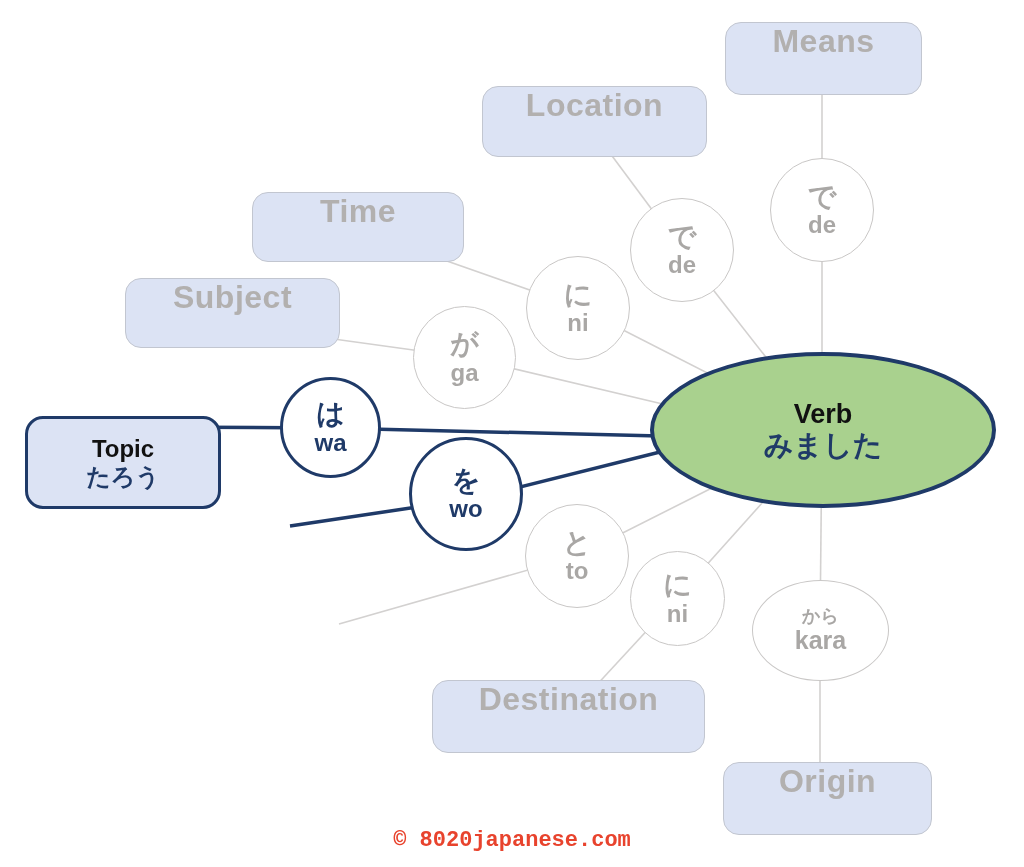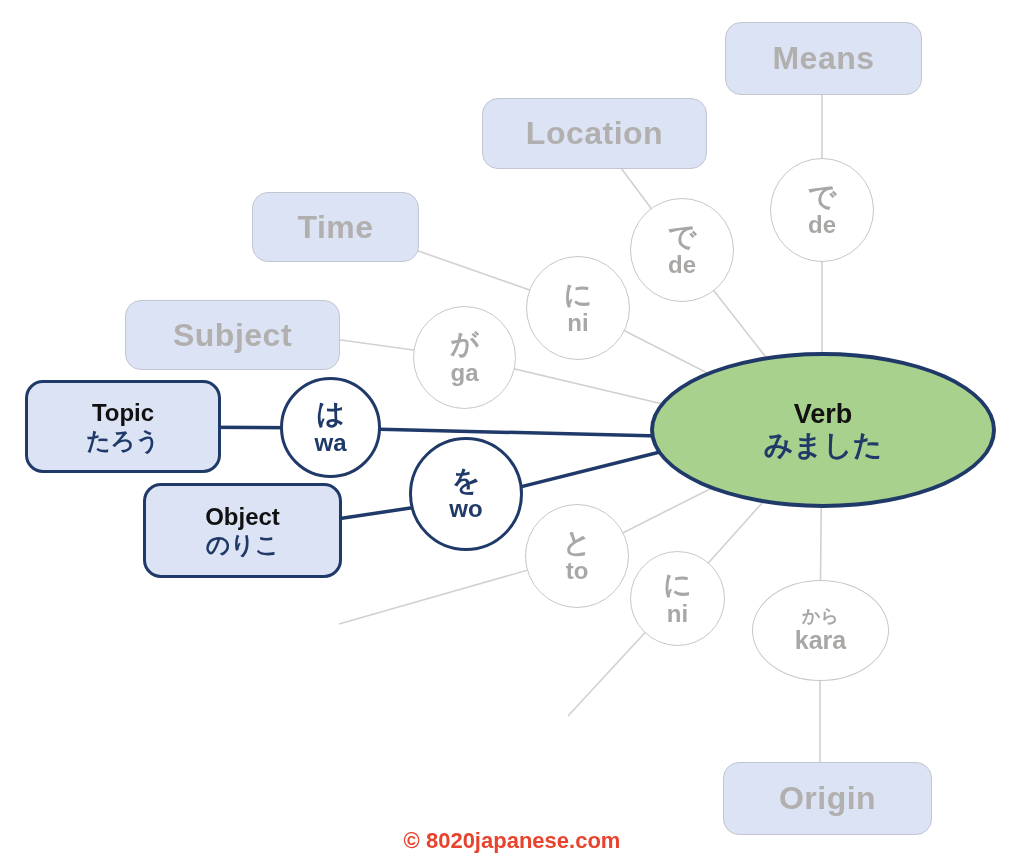--- a/index.html
+++ b/index.html
@@ -5,31 +5,31 @@
   html,body{margin:0;padding:0;background:#ffffff;}
   .canvas{
     position:relative;width:1024px;height:867px;background:#ffffff;overflow:hidden;
     font-family:"Liberation Sans","DejaVu Sans",sans-serif;
   }
   svg.lines{position:absolute;left:0;top:0;z-index:0;}
   .gline{stroke:var(--line-gray,#d3d1d0);stroke-width:1.6px;}
   .nline{stroke:var(--navy,#1f3a68);stroke-width:3.5px;}
 
   .role-box{
-    position:absolute;z-index:1;display:flex;align-items:center;justify-content:center;
+    position:absolute;z-index:1;display:flex;justify-content:center;
     background:var(--box-fill,#dce3f4);border:1.5px solid var(--box-border,#c2c6d0);
     border-radius:16px;box-sizing:border-box;
   }
   .role-label{
     color:var(--gray-text,#b2b0af);font-weight:bold;font-size:32px;letter-spacing:.5px;
   }
   .active-box{
     position:absolute;z-index:2;display:flex;flex-direction:column;align-items:center;justify-content:center;
     background:var(--box-fill,#dce3f4);border:3.5px solid var(--navy,#1f3a68);
-    border-radius:18px;box-sizing:border-box;line-height:1.15;
+    border-radius:18px;box-sizing:border-box;line-height:1.15;margin-top:36px;
   }
   .active-label{color:#111111;font-weight:bold;font-size:24px;}
   .active-word{color:var(--navy,#1f3a68);font-weight:bold;font-size:24px;}
 
   .particle{
     position:absolute;z-index:2;display:flex;flex-direction:column;align-items:center;justify-content:center;
     background:#ffffff;border-radius:50%;box-sizing:border-box;line-height:1.08;
   }
   .particle.gray{border:1.5px solid var(--circle-border,#c9c7c6);color:var(--circle-text,#a9a7a5);}
   .particle.navy{border:3.5px solid var(--navy,#1f3a68);color:var(--navy,#1f3a68);}
@@ -39,21 +39,21 @@
   .verb{
     position:absolute;z-index:2;display:flex;flex-direction:column;align-items:center;justify-content:center;
     background:var(--verb-fill,#a9d18e);border:4px solid var(--navy,#1f3a68);
     border-radius:50%;box-sizing:border-box;line-height:1.12;
   }
   .verb-label{color:#111111;font-weight:bold;font-size:27px;}
   .verb-word{color:var(--navy,#1f3a68);font-weight:bold;font-size:29px;}
 
   .copyright{
     position:absolute;z-index:1;left:0;top:828px;width:100%;text-align:center;
-    color:var(--copyright,#e8432d);font-weight:bold;font-size:22px;
+    color:var(--copyright,#e8432d);font-weight:bold;font-size:22px;font-family:Liberation Mono, monospace;
   }
 </style>
 </head>
 <body>
 
 <div class="canvas">
 
   <svg class="lines" width="1024" height="867">
     <line class="gline" x1="822" y1="58" x2="822" y2="428"></line>
     <line class="gline" x1="595" y1="133" x2="682" y2="250"></line>
@@ -70,40 +70,39 @@
     <line class="gline" x1="820" y1="630" x2="822" y2="432"></line>
     <line class="nline" x1="150" y1="427" x2="330" y2="428"></line>
     <line class="nline" x1="330" y1="428" x2="700" y2="437"></line>
     <line class="nline" x1="290" y1="526" x2="464" y2="500"></line>
     <line class="nline" x1="460" y1="502" x2="700" y2="442"></line>
   </svg>
 
   <div class="role-box" style="left:725px;top:22px;width:197px;height:73px">
     <span class="role-label">Means</span>
   </div>
-  <div class="role-box" style="left:482px;top:98px;width:225px;height:71px">
+  <div class="role-box" style="left:482px;top:86px;width:225px;height:71px">
     <span class="role-label">Location</span>
   </div>
-  <div class="role-box" style="left:252px;top:192px;width:167px;height:70px">
+  <div class="role-box" style="left:252px;top:192px;width:212px;height:70px">
     <span class="role-label">Time</span>
   </div>
-  <div class="role-box" style="left:125px;top:300px;width:215px;height:70px">
+  <div class="role-box" style="left:125px;top:278px;width:215px;height:70px">
     <span class="role-label">Subject</span>
+  </div>
+  <div class="role-box" style="left:432px;top:680px;width:273px;height:73px">
+    <span class="role-label">Destination</span>
   </div>
   <div class="role-box" style="left:723px;top:762px;width:209px;height:73px">
     <span class="role-label">Origin</span>
   </div>
 
   <div class="active-box" style="left:25px;top:380px;width:196px;height:93px">
     <span class="active-label">Topic</span>
     <span class="active-word">たろう</span>
-  </div>
-  <div class="active-box" style="left:143px;top:483px;width:199px;height:95px">
-    <span class="active-label">Object</span>
-    <span class="active-word">のりこ</span>
   </div>
 
   <div class="particle gray" style="left:770px;top:158px;width:104px;height:104px">
     <span class="kana">で</span>
     <span class="romaji">de</span>
   </div>
   <div class="particle gray" style="left:630px;top:198px;width:104px;height:104px">
     <span class="kana">で</span>
     <span class="romaji">de</span>
   </div>

